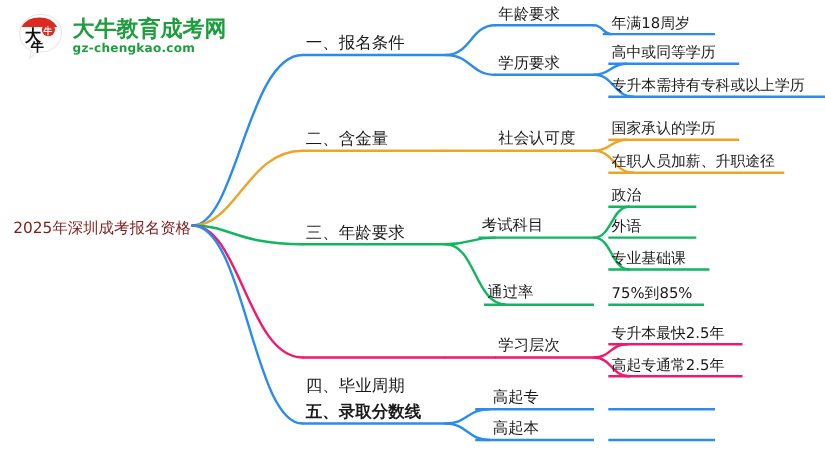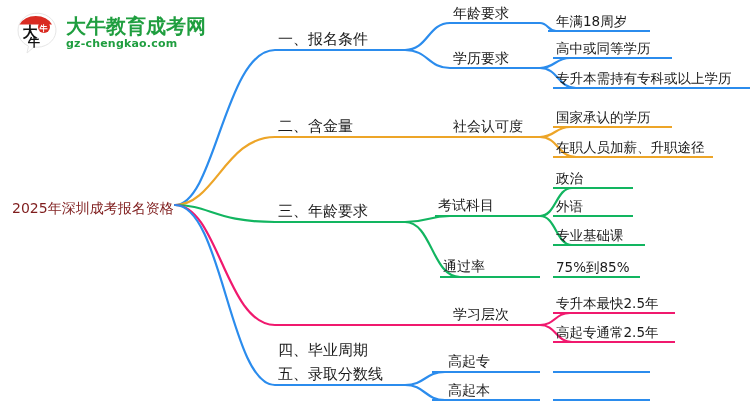--- a/index.html
+++ b/index.html
@@ -160,17 +160,17 @@
   <div class="node lvl3" style="left:556px; top:170px;">政治</div>
   <div class="node lvl3" style="left:556px; top:198px;">外语</div>
   <div class="node lvl3" style="left:556px; top:227px;">专业基础课</div>
   <div class="node lvl3" style="left:556px; top:259px;">75%到85%</div>
 
   <div class="node lvl1" style="left:278px; top:306px;margin-top:36px;">四、毕业周期</div>
   <div class="node lvl2" style="left:453px; top:306px;">学习层次</div>
   <div class="node lvl3" style="left:556px; top:295px;">专升本最快2.5年</div>
   <div class="node lvl3" style="left:556px; top:324px;">高起专通常2.5年</div>
 
-  <div class="node lvl1" style="left:278px; top:366px;">五、录取分数线</div>
+  <div class="node lvl1" style="left:278px; top:366px;font-weight:bold;">五、录取分数线</div>
   <div class="node lvl2" style="left:448px; top:353px;">高起专</div>
   <div class="node lvl2" style="left:448px; top:382px;">高起本</div>
 
 </div>
 
 </body></html>

